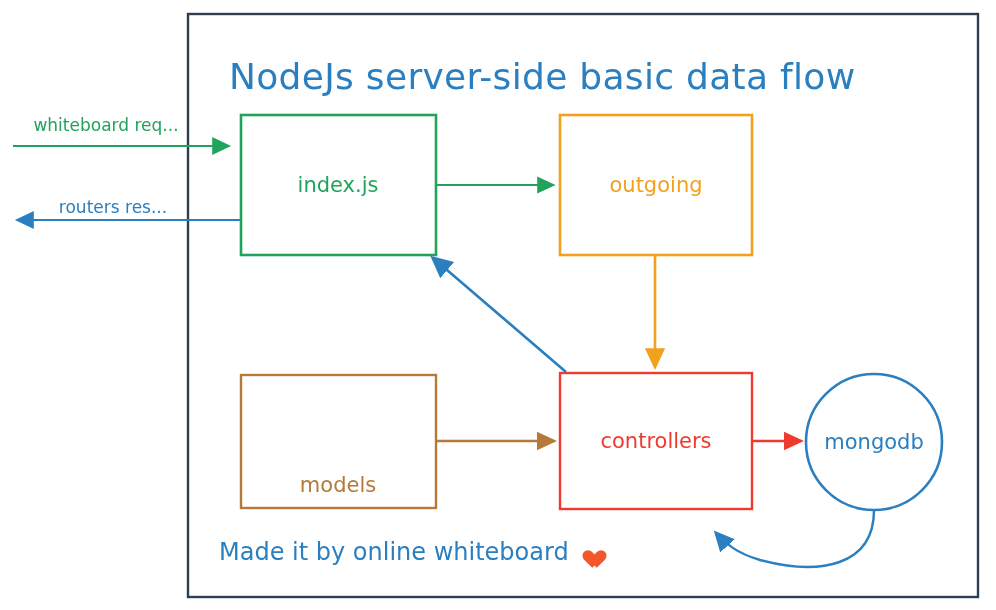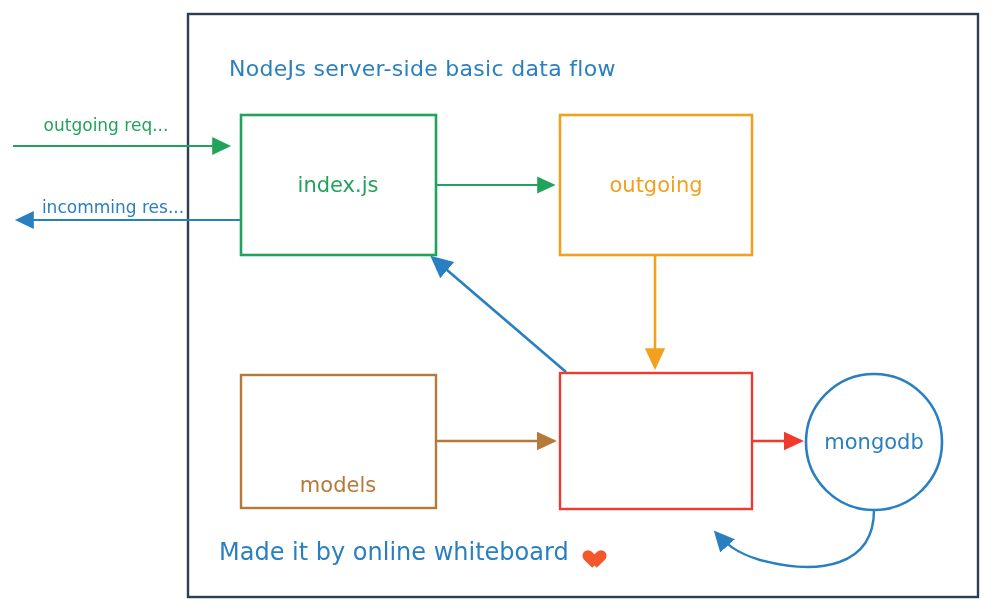--- a/index.html
+++ b/index.html
@@ -32,21 +32,21 @@
   .diagram-title,
   .footer-text {
     position: absolute;
     white-space: nowrap;
     font-family: "DejaVu Sans", sans-serif;
     pointer-events: none;
   }
   .diagram-title {
     left: 229px;
     top: 56px;
-    font-size: 22px;
+    font-size: 36px;
     letter-spacing: 0.3px;
     color: #2a7fc0;
   }
   .node-label {
     font-size: 21px;
     transform: translate(-50%, -50%);
   }
   .edge-label {
     font-size: 17px;
     transform: translate(-50%, -50%);
@@ -141,30 +141,31 @@
 
     <circle cx="874" cy="442" r="68" fill="#ffffff" stroke="#2a7fc0" stroke-width="2.6"></circle>
 
     <path d="M 874,510 C 874,566 820,576 760,560 C 736,553 725,543 716,533" fill="none" stroke="#2a7fc0" stroke-width="2.4" marker-end="url(#ah-blue)"></path>
 
     <line x1="566" y1="372" x2="433" y2="258" stroke="#2a7fc0" stroke-width="2.6" marker-end="url(#ah-blue)"></line>
   </svg>
 
   <div class="diagram-title">NodeJs server-side basic data flow</div>
 
-  <div class="edge-label" style="left:106px; top:125px; color:#22a35c;">outgoing req...</div>
+  <div class="edge-label" style="left:106px; top:125px; color:#22a35c;">whiteboard req...</div>
 
-  <div class="edge-label" style="left:113px; top:207px; color:#2a7fc0;">incomming res...</div>
+  <div class="edge-label" style="left:113px; top:207px; color:#2a7fc0;">routers res...</div>
 
   <div class="node-label" style="left:338px; top:185px; color:#22a35c;">index.js</div>
 
   <div class="node-label" style="left:656px; top:185px; color:#f2a11e;">outgoing</div>
 
   <div class="node-label" style="left:338px; top:441px; color:#b5793a;margin-top:44px;">models</div>
 
+  <div class="node-label" style="left:656px; top:441px; color:#ef3b2d;">controllers</div>
 
   <div class="node-label" style="left:874px; top:442px; color:#2a7fc0;">mongodb</div>
 
   <div class="footer-row">
     <span>Made it by online whiteboard</span>
     <span class="heart-icon"></span>
   </div>
 
 </div>
 

